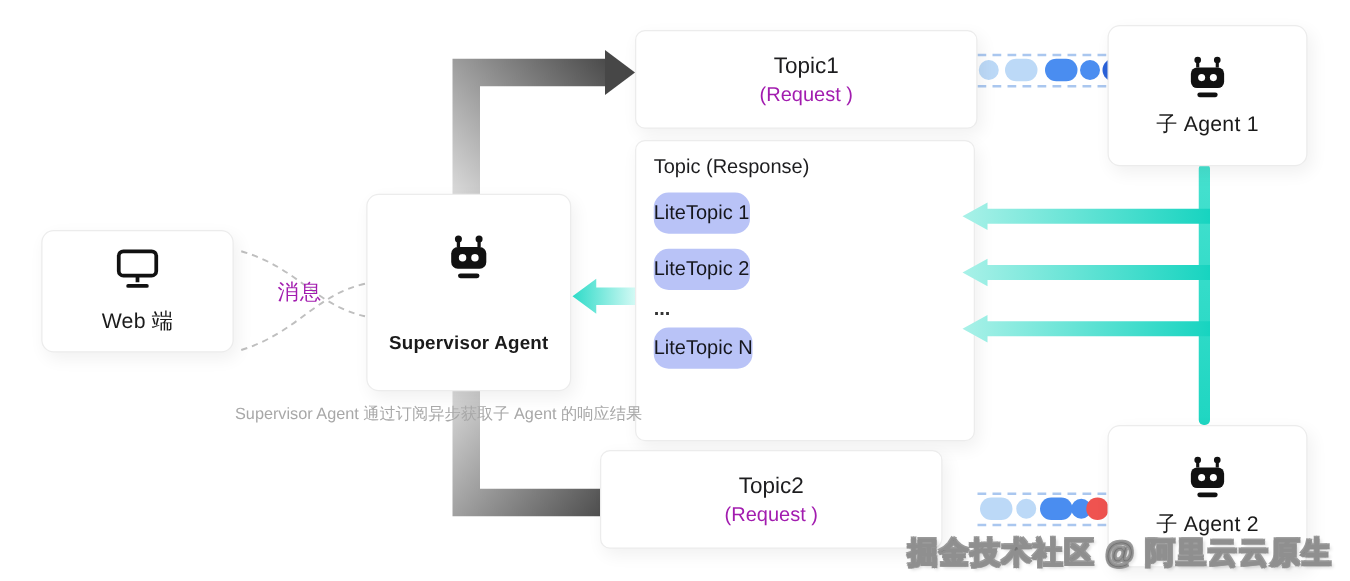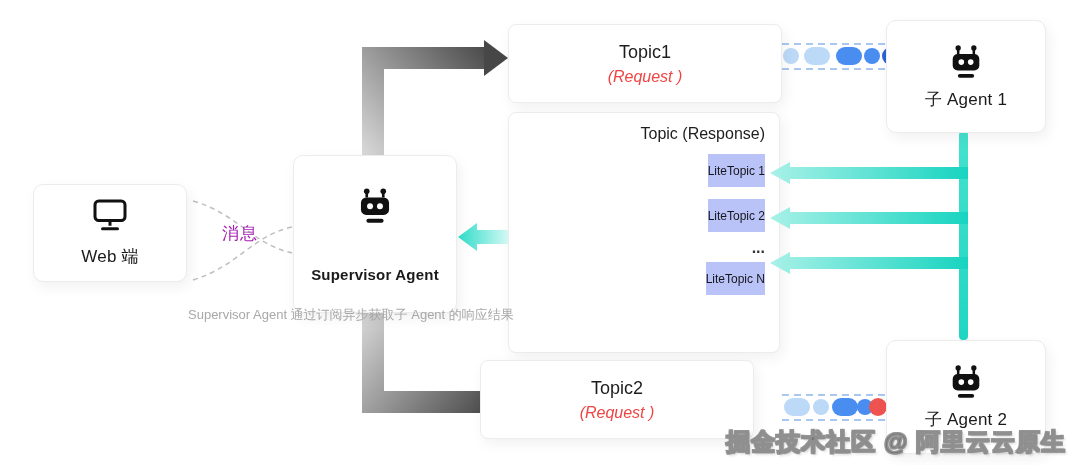--- a/index.html
+++ b/index.html
@@ -21,48 +21,48 @@
   }
   .node-label{font-size:17px;font-weight:500;letter-spacing:.2px;}
 
   #web-box{left:33px;top:184px;width:152px;height:96px;gap:14px;}
   #supervisor-box{left:293px;top:155px;width:162px;height:156px;gap:14px;}
   #supervisor-box .node-label{font-size:15px;font-weight:600;margin-top:28px;}
 
   #topic1-box{left:508px;top:24px;width:272px;height:77px;gap:5px;border-radius:8px;}
   #topic2-box{left:480px;top:360px;width:272px;height:77px;gap:5px;border-radius:8px;}
   .topic-title{font-size:18px;font-weight:500;color:#1d1d1f;}
-  .topic-subtitle{font-size:16px;color:#ef4444;font-style:italic;}
+  .topic-subtitle{font-size:16px;color:#a21caf;}
 
   #response-box{
     left:508px;top:112px;width:272px;height:241px;border-radius:8px;
-    justify-content:flex-start;align-items:flex-end;
+    justify-content:flex-start;align-items:flex-start;
     padding:10px 14px 12px;box-sizing:border-box;
   }
   .response-title{font-size:16px;color:#1d1d1f;text-align:center;margin:2px 0 11px;font-weight:500;}
   .lite-row{
-    height:33px;min-height:33px;border-radius:0;background:#b9c3f7;
+    height:33px;min-height:33px;border-radius:12px;background:#b9c3f7;
     display:flex;align-items:center;justify-content:center;
-    font-size:12px;font-weight:500;color:#15161c;margin-bottom:12px;
+    font-size:16px;font-weight:500;color:#15161c;margin-bottom:12px;
   }
   .lite-ellipsis{
     height:16px;display:flex;align-items:center;justify-content:center;
     font-size:16px;font-weight:700;color:#333;margin:-4px 0 6px;
   }
-  .lite-row:last-child{margin-bottom:0;margin-left:16px;}
+  .lite-row:last-child{margin-bottom:0;}
 
   #agent1-box{left:886px;top:20px;width:158px;height:111px;gap:9px;text-align:right;}
   #agent2-box{left:886px;top:340px;width:158px;height:112px;gap:9px;}
 
   #message-label{
     position:absolute;left:222px;top:222px;z-index:1;
     font-size:17px;color:#a21caf;letter-spacing:1px;
   }
   #caption{
-    position:absolute;left:188px;top:306px;z-index:1;white-space:nowrap;
+    position:absolute;left:188px;top:322px;z-index:1;white-space:nowrap;
     font-size:13px;color:#a8a8a8;
   }
   #watermark{
     position:absolute;right:14px;top:426px;z-index:3;white-space:nowrap;
     font-size:24px;font-weight:700;color:#737373;letter-spacing:1px;
     -webkit-text-stroke:1px #8f8f8f;
     text-shadow:-1px -1px 0 #9a9a9a,1px -1px 0 #9a9a9a,-1px 1px 0 #9a9a9a,
                 1px 1px 0 #9a9a9a,2px 2px 3px rgba(0,0,0,.2);
   }
   .icon{display:flex;align-items:center;justify-content:center;}

